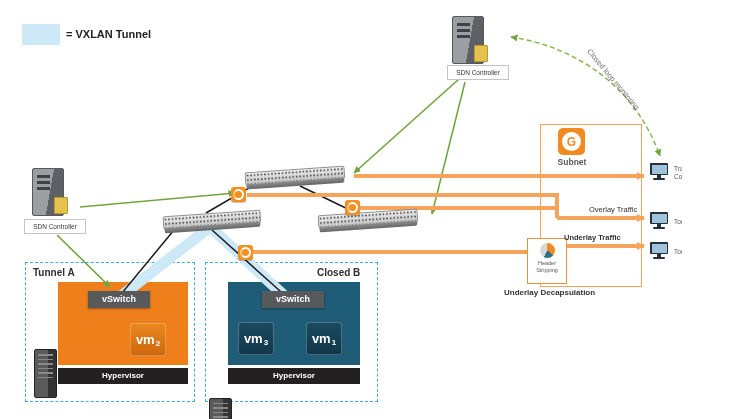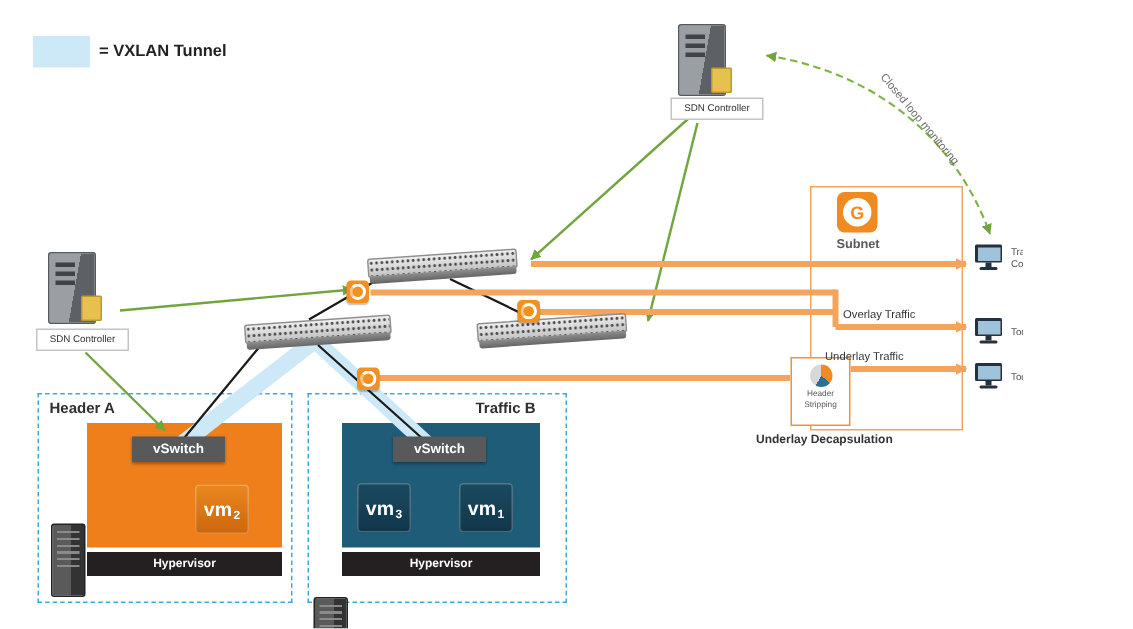--- a/index.html
+++ b/index.html
@@ -202,50 +202,50 @@
         <div class="inner"></div>
       </div>
     <div class="stand"></div>
       <div class="base"></div>
   </div>
   <div class="abs z2 tool-label" style="left:674px; top:165px;">
     <div>Traffic &amp; Controller</div>
     <div>Correlation Tool</div>
   </div>
 
-  <div class="abs z2 traffic-label" style="left:562px; top:205px;">Overlay Traffic</div>
+  <div class="abs z2 traffic-label" style="left:589px; top:205px;">Overlay Traffic</div>
   <div class="abs z2 monitor" style="left:650px; top:212px;">
     <div class="scr">
         <div class="inner"></div>
       </div>
     <div class="stand"></div>
       <div class="base"></div>
   </div>
   <div class="abs z2 tool-label" style="left:674px; top:218px;">Tool</div>
 
-  <div class="abs z2 traffic-label" style="left:550px; top:233px;">Underlay Traffic</div>
+  <div class="abs z2 traffic-label" style="left:564px; top:233px;font-weight:bold;">Underlay Traffic</div>
   <div class="abs z2 monitor" style="left:650px; top:242px;">
     <div class="scr">
         <div class="inner"></div>
       </div>
     <div class="stand"></div>
       <div class="base"></div>
   </div>
   <div class="abs z2 tool-label" style="left:674px; top:248px;">Tool</div>
 
-  <div class="abs z2 subnet-title" style="left:33px; top:267px;">Header A</div>
+  <div class="abs z2 subnet-title" style="left:33px; top:267px;">Tunnel A</div>
   <div class="abs z2 vswitch" style="left:88px; top:291px;">vSwitch</div>
   <div class="abs z2 vm vm-a" style="left:130px; top:323px;">
     <span>vm</span>
       <span class="sub">2</span>
   </div>
   <div class="abs z2 hyp" style="left:58px; top:368px; width:130px;">Hypervisor</div>
   <div class="abs z2 tower-srv" style="left:34px; top:349px;"></div>
 
-  <div class="abs z2 subnet-title" style="left:317px; top:267px;">Traffic B</div>
+  <div class="abs z2 subnet-title" style="left:317px; top:267px;">Closed B</div>
   <div class="abs z2 vswitch" style="left:262px; top:291px;">vSwitch</div>
   <div class="abs z2 vm vm-b" style="left:238px; top:322px;">
     <span>vm</span>
       <span class="sub">3</span>
   </div>
   <div class="abs z2 vm vm-b" style="left:306px; top:322px;">
     <span>vm</span>
       <span class="sub">1</span>
   </div>
   <div class="abs z2 hyp" style="left:228px; top:368px; width:132px;">Hypervisor</div>

